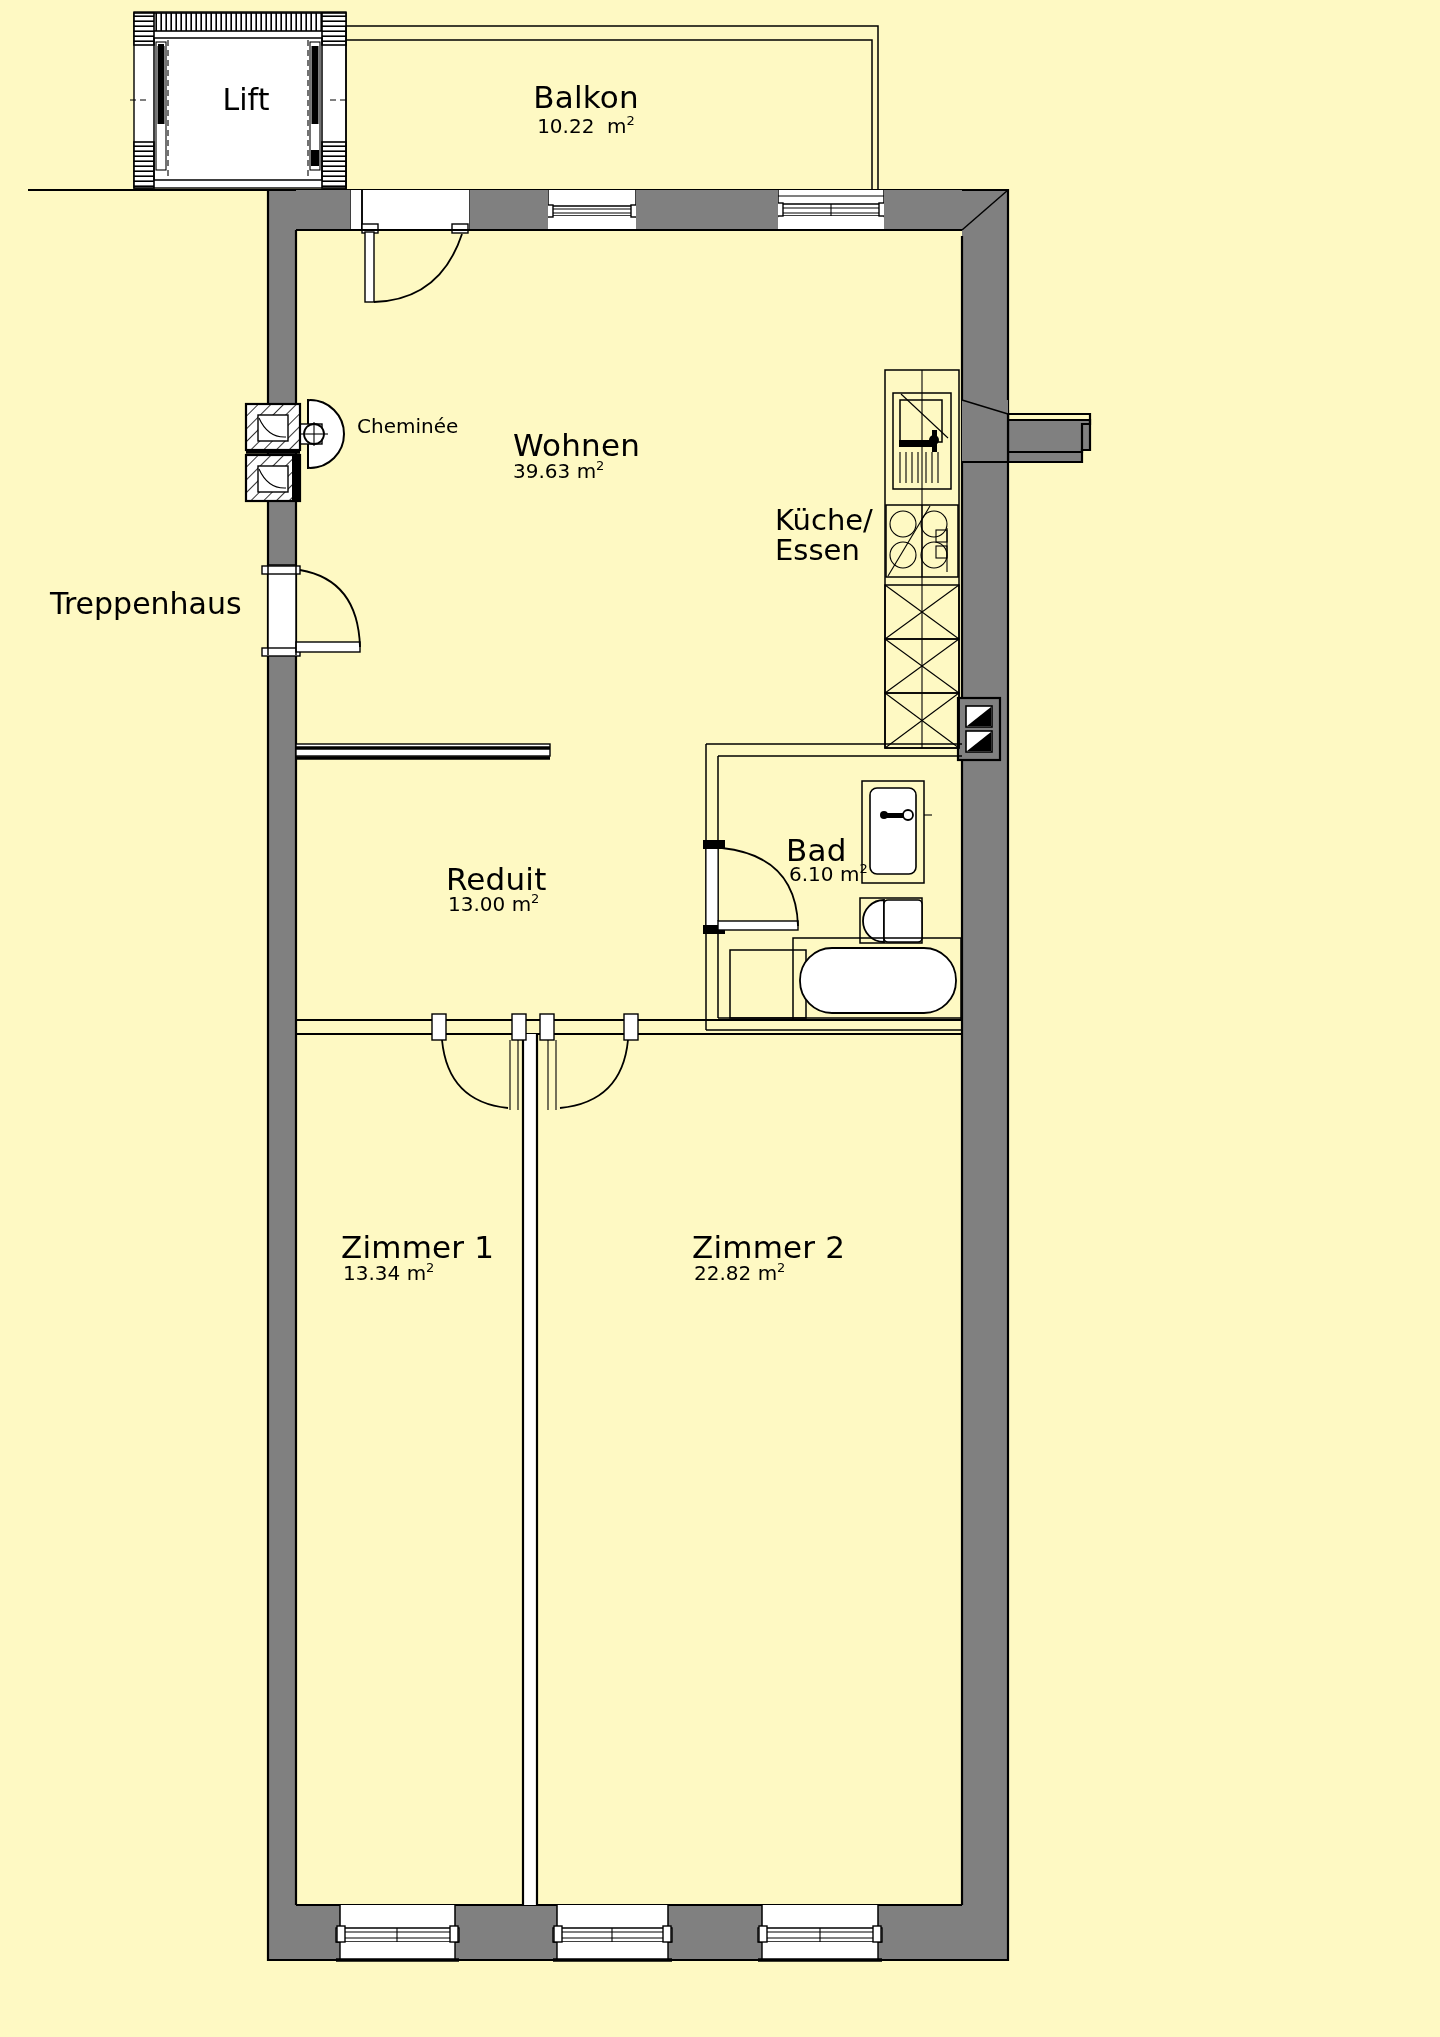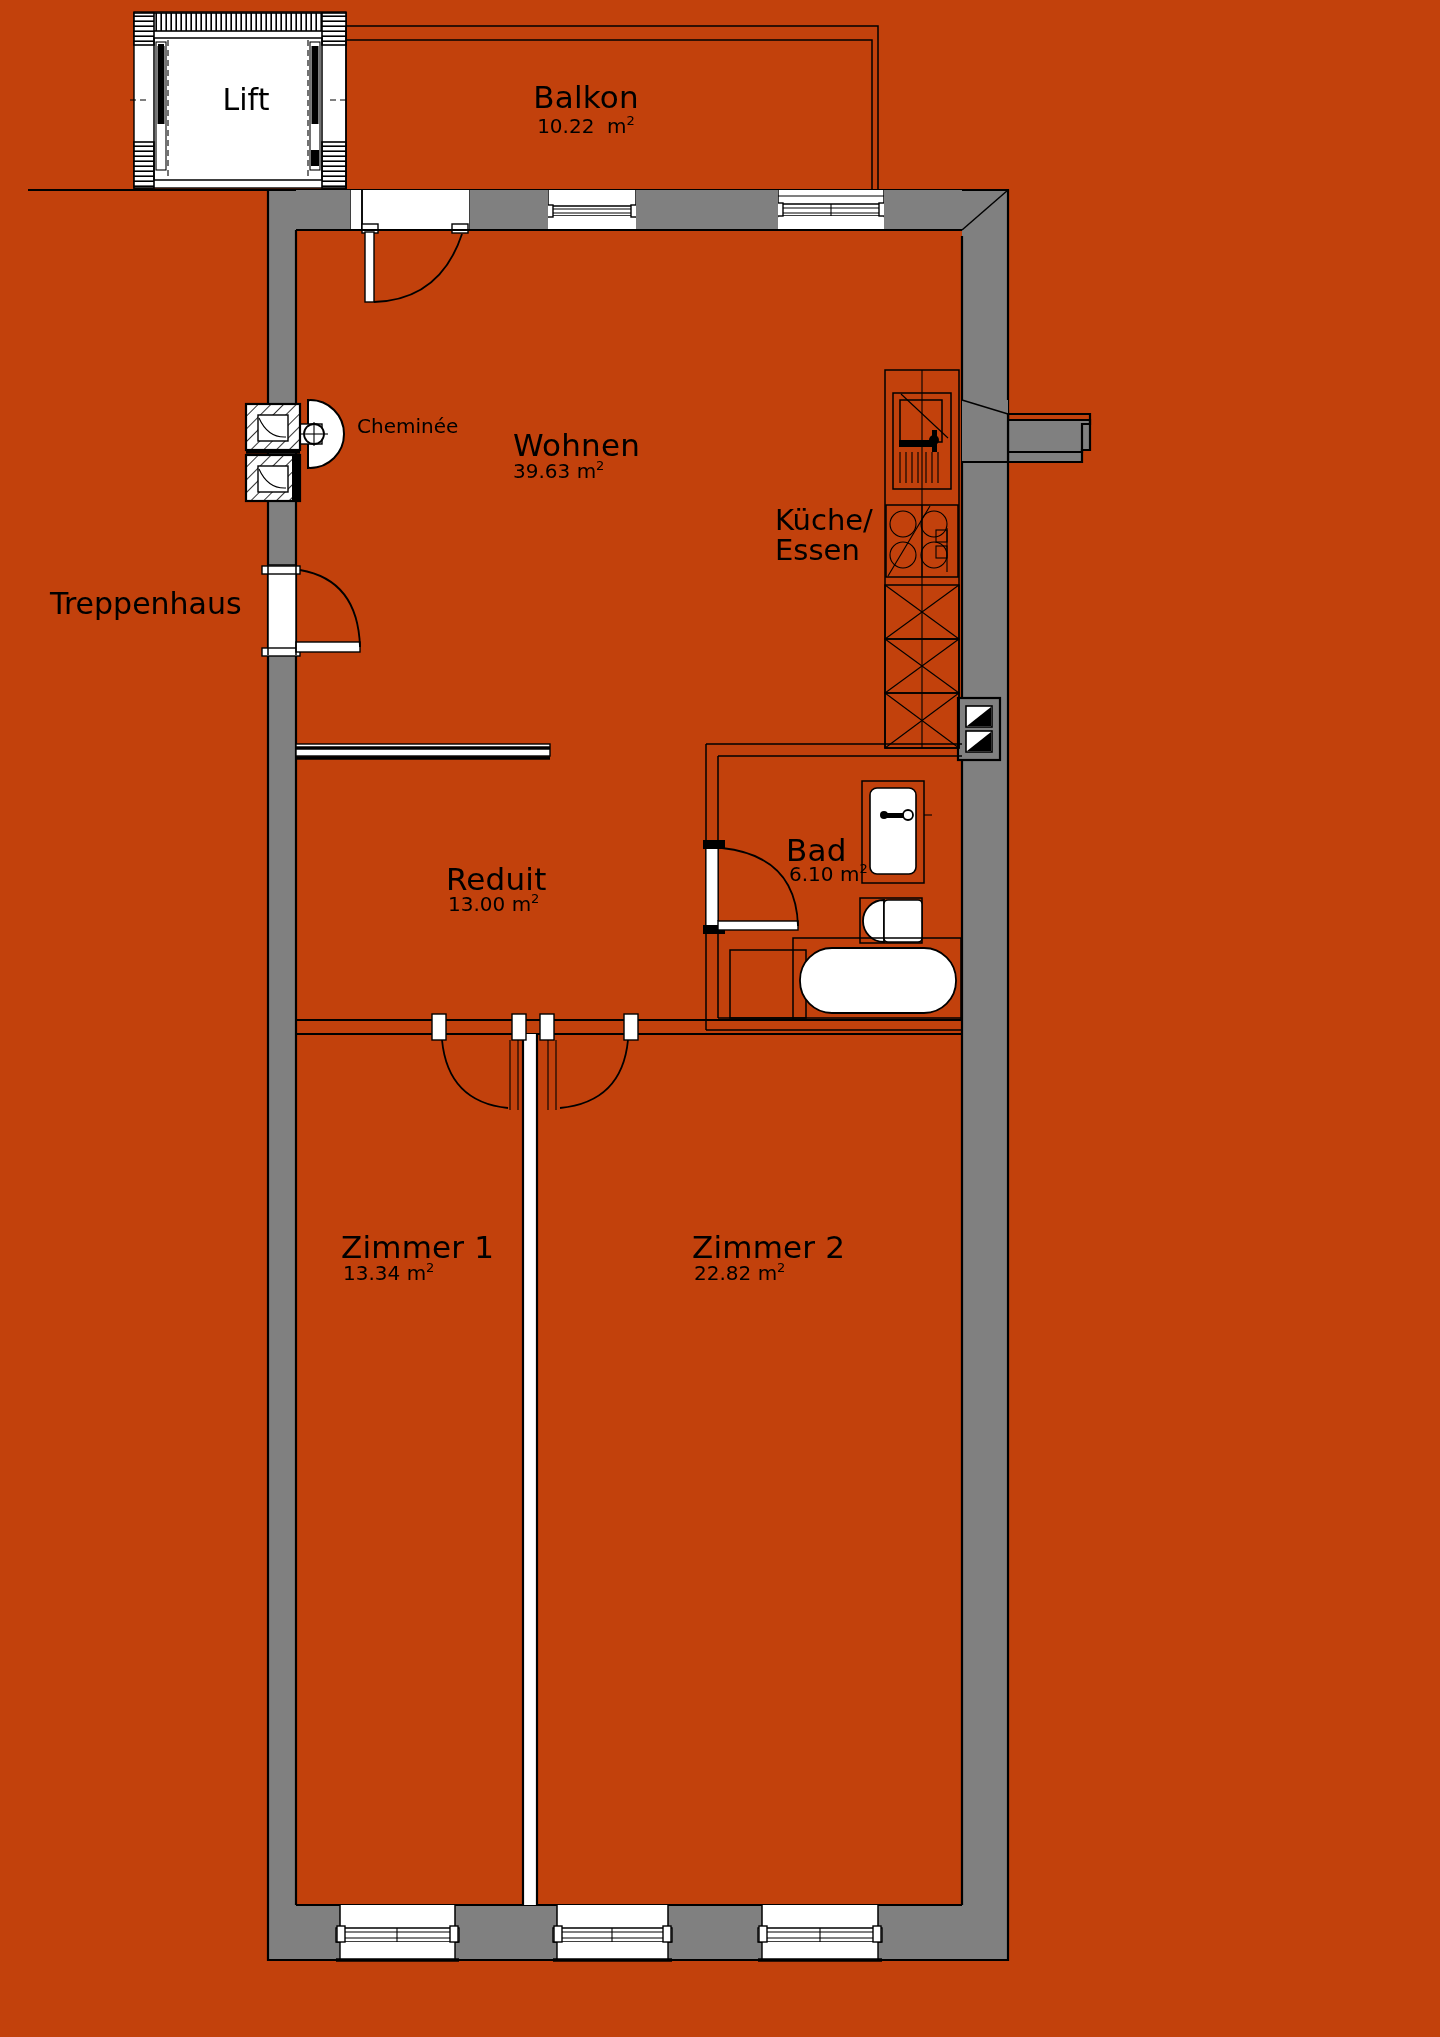--- a/index.html
+++ b/index.html
@@ -1,21 +1,21 @@
 <!DOCTYPE html>
 <html><head>
 <meta charset="utf-8">
 <style>
   html,body{margin:0;padding:0;background:#ffffff;}
   body{
     width:1440px;height:2037px;
     font-family:"DejaVu Sans","Liberation Sans",sans-serif;
     overflow:hidden;
   }
-  #plan-root{position:relative;width:1440px;height:2037px;background:#c2410c;text-decoration:underline;}
+  #plan-root{position:relative;width:1440px;height:2037px;background:#fef9c3;text-decoration:underline;}
   svg#floorplan{position:absolute;top:0;left:0;width:1440px;height:2037px;display:block;}
   .wall-fill{fill:#808080;stroke:#000;stroke-width:2.2;}
   .wall-fill-nostroke{fill:#808080;stroke:none;}
   .thin{fill:none;stroke:#000;stroke-width:2.2;}
   .thin-1{fill:none;stroke:#000;stroke-width:1.5;}
   .thin-08{fill:none;stroke:#000;stroke-width:1.1;}
   .thick{fill:none;stroke:#000;stroke-width:3.4;}
   .wht-thin{fill:#ffffff;stroke:#000;stroke-width:1.4;}
   .blk{fill:#000;stroke:none;}
   .arc{fill:none;stroke:#000;stroke-width:1.8;}

